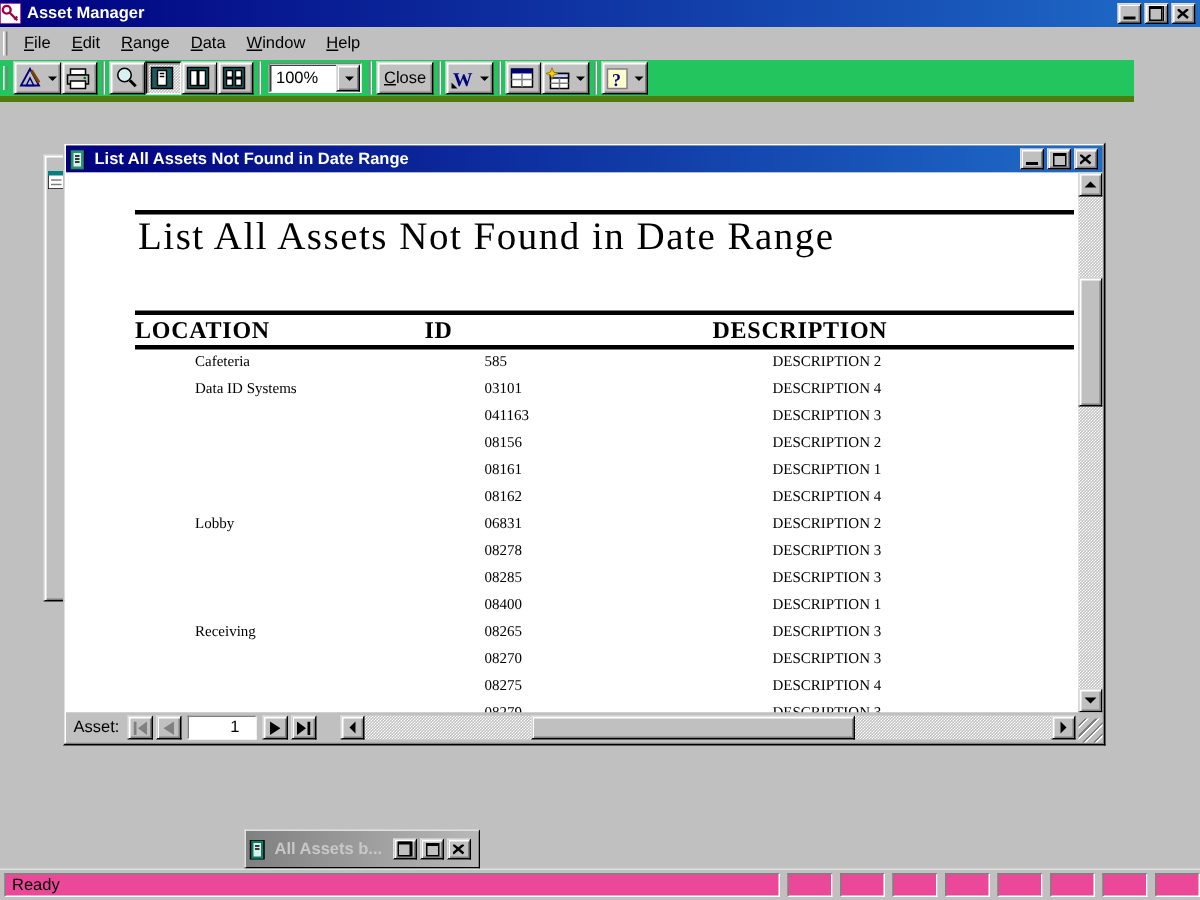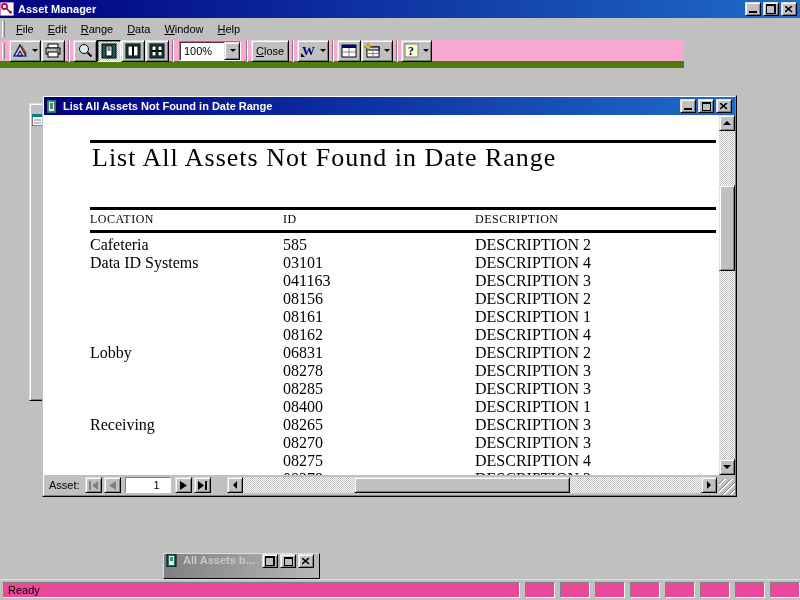--- a/index.html
+++ b/index.html
@@ -84,27 +84,27 @@
   }
   .grip {
     width:3px; height:16px; margin:0 4px 0 2px;
     border-left:1px solid #fff; border-right:1px solid #808080;
   }
   .menu-item { display:inline-block; padding:3px 7px; }
   .menu-item::first-letter { text-decoration:underline; }
 
   
   .toolbar {
-    left:0; top:40px; width:684px; height:28px;
-    background:#f9a8d4; display:flex; align-items:center;
-    border-bottom:7px solid #4d7c0f;
+    left:0; top:40px; width:756px; height:28px;
+    background:#22c55e; display:flex; align-items:center;
+    border-bottom:4px solid #4d7c0f;
   }
   .tbtn {
     height:22px; min-width:24px; padding:0 2px;
-    display:flex; align-items:center; justify-content:center; gap:2px;
+    display:flex; align-items:center; justify-content:flex-start; gap:2px;
   }
   .tbtn.wide { padding:0 4px; }
   .sep { width:2px; height:22px; border-left:1px solid #808080; border-right:1px solid #fff; margin:0 3px; }
   .drop {
     width:0; height:0; margin-left:2px;
     border-left:3px solid transparent; border-right:3px solid transparent;
     border-top:3px solid #000;
   }
   .combo { width:62px; height:20px; display:flex; background:#fff; margin:0 2px; }
   .combo .val { flex:1; padding:3px 0 0 4px; }
@@ -134,23 +134,23 @@
     position:relative; width:691px; height:360px;
     background:#fff; overflow:hidden;
     font-family:"Liberation Serif", serif;
   }
   .rule { position:absolute; left:46px; width:626px; background:#000; height:3px; }
   .rpt-title {
     position:absolute; left:48px; top:28px;
     font-size:26px; letter-spacing:1px; white-space:nowrap;
   }
   .hdr-row { position:absolute; left:0; top:97px; width:100%; height:16px;
-             font-weight:normal; font-size:12px; letter-spacing:0.5px; }
+             font-weight:bold; font-size:16px; letter-spacing:0.5px; }
   .rows { position:absolute; left:0; top:121px; width:100%; }
-  .rrow { position:relative; height:18px; font-size:16px; }
+  .rrow { position:relative; height:18px; font-size:10px;margin-left:40px; }
   .c-loc  { position:absolute; left:46px;  white-space:nowrap; }
   .c-id   { position:absolute; left:239px; white-space:nowrap; }
   .c-desc { position:absolute; left:431px; white-space:nowrap; }
 
   
   .vscroll { position:absolute; right:0; top:0; width:16px; height:360px; }
   .sb-btn { width:16px; height:16px; display:flex; align-items:center; justify-content:center; }
   .tri-up    { width:0;height:0;border-left:4px solid transparent;border-right:4px solid transparent;border-bottom:4px solid #000; }
   .tri-down  { width:0;height:0;border-left:4px solid transparent;border-right:4px solid transparent;border-top:4px solid #000; }
   .tri-left  { width:0;height:0;border-top:4px solid transparent;border-bottom:4px solid transparent;border-right:4px solid #000; }
@@ -178,21 +178,21 @@
     background:
       repeating-linear-gradient(135deg,
         transparent 0 3px, #808080 3px 4px, #fff 4px 5px);
     background-color:#c0c0c0;
   }
 
   
   .min-win { left:163px; top:485px; width:157px; height:26px; }
   .min-titlebar {
     height:100%; background:linear-gradient(90deg,#808080,#b8b8b8);
-    display:flex; align-items:flex-start; padding:0 2px;
+    display:flex; align-items:center; padding:0 2px;
   }
   .min-titlebar .ttl {
     color:#c8c8c8; font-weight:bold; flex:1; margin-left:4px;
     white-space:nowrap; overflow:hidden;
   }
 
   
   .statusbar {
     left:0; top:580px; width:800px; height:20px; background:#c0c0c0;
     display:flex; align-items:center;

